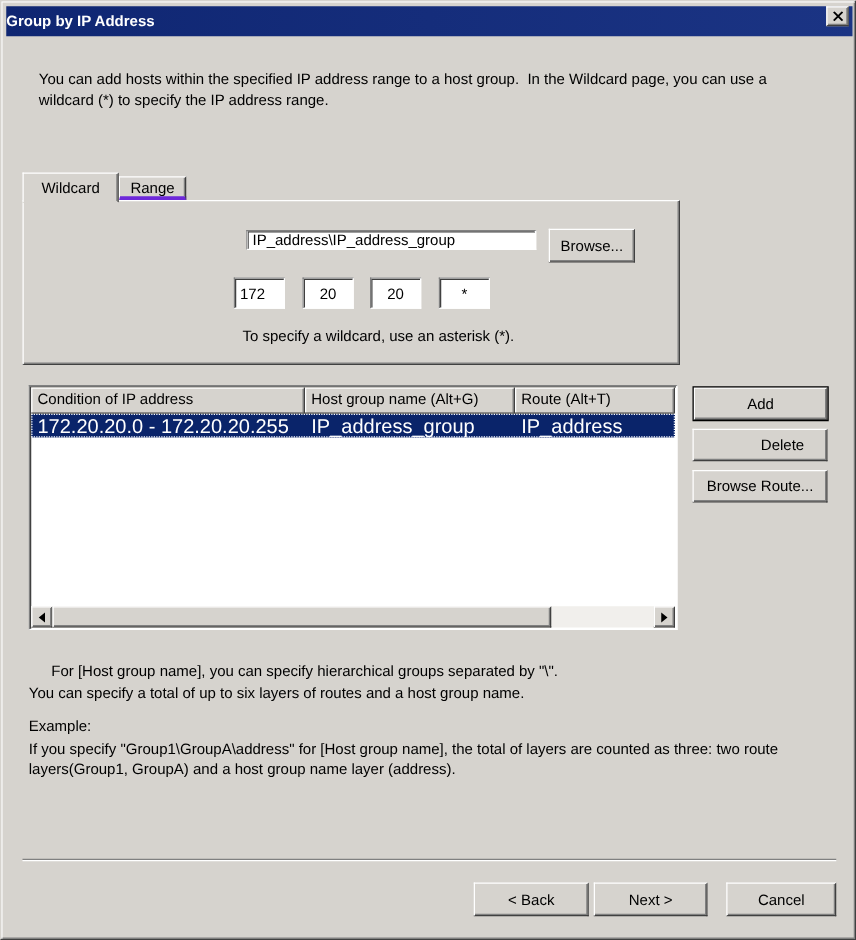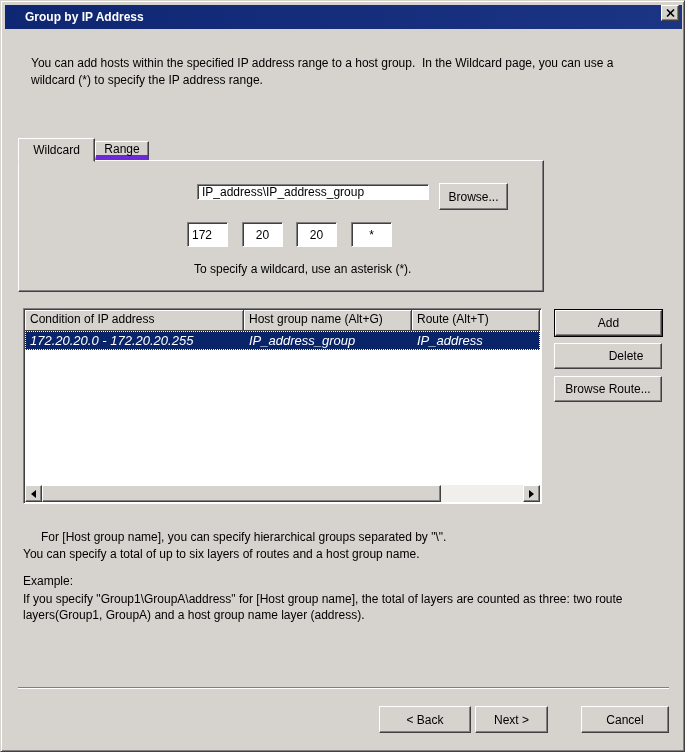--- a/index.html
+++ b/index.html
@@ -15,21 +15,21 @@
     background: var(--dialog-bg, #d6d3ce);
     border:1px solid; border-color:#d6d3ce #404040 #404040 #d6d3ce;
     box-shadow: inset 1px 1px 0 #ffffff, inset -1px -1px 0 #808080;
     overflow:hidden;
   }
   .titlebar {
     position:absolute; left:4px; top:4px; width:677px; height:24px;
     background: linear-gradient(to right, var(--title-bar, #0f2672), #1b3484);
     color: var(--title-text, #ffffff);
     font-weight:bold; font-size:12px;
-    display:flex; align-items:center; padding-left:20px;
+    display:flex; align-items:center; padding-left:0;
   }
   .close-btn {
     position:absolute; right:5px; top:4px; width:18px; height:16px;
     background:#d6d3ce;
     border:1px solid; border-color:#ffffff #404040 #404040 #ffffff;
     box-shadow: inset -1px -1px 0 #808080;
     display:flex; align-items:center; justify-content:center;
     cursor:default;
   }
   .btn {
@@ -43,21 +43,21 @@
   }
   .btn.default { outline:1px solid #000; }
   .static-text { position:absolute; white-space:pre-wrap; }
   .tab {
     position:absolute; background:#d6d3ce;
     border:1px solid; border-color:#ffffff #404040 #d6d3ce #ffffff;
     display:flex; align-items:center; justify-content:center;
     font-size:12px; cursor:default;
   }
   .tab.active { z-index:3; box-shadow: inset -1px 0 0 #808080; }
-  .tab.inactive { border-bottom:6px solid #6d28d9; box-shadow: inset -1px 0 0 #808080; text-align: center; }
+  .tab.inactive { border-bottom:4px solid #6d28d9; box-shadow: inset -1px 0 0 #808080; text-align: center; }
   .tab-panel {
     position:absolute; left:17px; top:159px; width:526px; height:132px;
     background:#d6d3ce;
     border:1px solid; border-color:#ffffff #404040 #404040 #ffffff;
     box-shadow: inset -1px -1px 0 #808080;
     z-index:1;
   }
   input.text-field {
     position:absolute; font-family:"Liberation Sans",sans-serif; font-size:12px;
     background:#ffffff;
@@ -83,21 +83,21 @@
     white-space:nowrap; overflow:hidden; cursor:default;
   }
   .lv-th.c1 { width:219px; } .lv-th.c2 { width:168px; } .lv-th.c3 { flex:1; }
   .lv-row {
     display:flex; height:19px; margin:0 1px;
     background: var(--selection-bg, #0a246a);
     color: var(--selection-text, #ffffff);
     outline:1px dotted #ffffff; outline-offset:-1px;
     cursor:default;
   }
-  .lv-td { padding:2px 4px 0 5px; font-size:13px; white-space:nowrap; overflow:hidden;font-style:italic; }
+  .lv-td { padding:2px 4px 0 5px; font-size:16px; white-space:nowrap; overflow:hidden; }
   .lv-td.c1 { width:219px; } .lv-td.c2 { width:168px; } .lv-td.c3 { flex:1; }
   .hscroll {
     position:absolute; left:1px; right:1px; bottom:1px; height:17px;
     background:#f1efec; display:flex;
   }
   .scroll-arrow {
     width:17px; height:17px; flex:0 0 17px;
     background:#d6d3ce;
     border:1px solid; border-color:#ffffff #404040 #404040 #ffffff;
     box-shadow: inset -1px -1px 0 #808080;
@@ -197,20 +197,20 @@
   <div class="static-text" style="left:40px; top:528px; width:650px; line-height:16px;">For [Host group name], you can specify hierarchical groups separated by "\".</div>
   <div class="static-text" style="left:22px; top:545px; width:650px; line-height:16px;">You can specify a total of up to six layers of routes and a host group name.</div>
   <div class="static-text" style="left:22px; top:573px;">Example:</div>
   <div class="static-text" style="left:22px; top:590px; width:655px; line-height:16px;">If you specify "Group1\GroupA\address" for [Host group name], the total of layers are counted as three: two route layers(Group1, GroupA) and a host group name layer (address).</div>
 
   <div class="separator"></div>
 
   <button class="btn" style="left:378px; top:705px; width:92px; height:27px;">
     <span>&lt; Back</span>
   </button>
-  <button class="btn" style="left:474px; top:705px; width:73px; height:27px;">
+  <button class="btn" style="left:474px; top:705px; width:91px; height:27px;">
     <span>Next &gt;</span>
   </button>
   <button class="btn" style="left:580px; top:705px; width:88px; height:27px;">
     <span>Cancel</span>
   </button>
 
 </div>
 
 </body></html>

